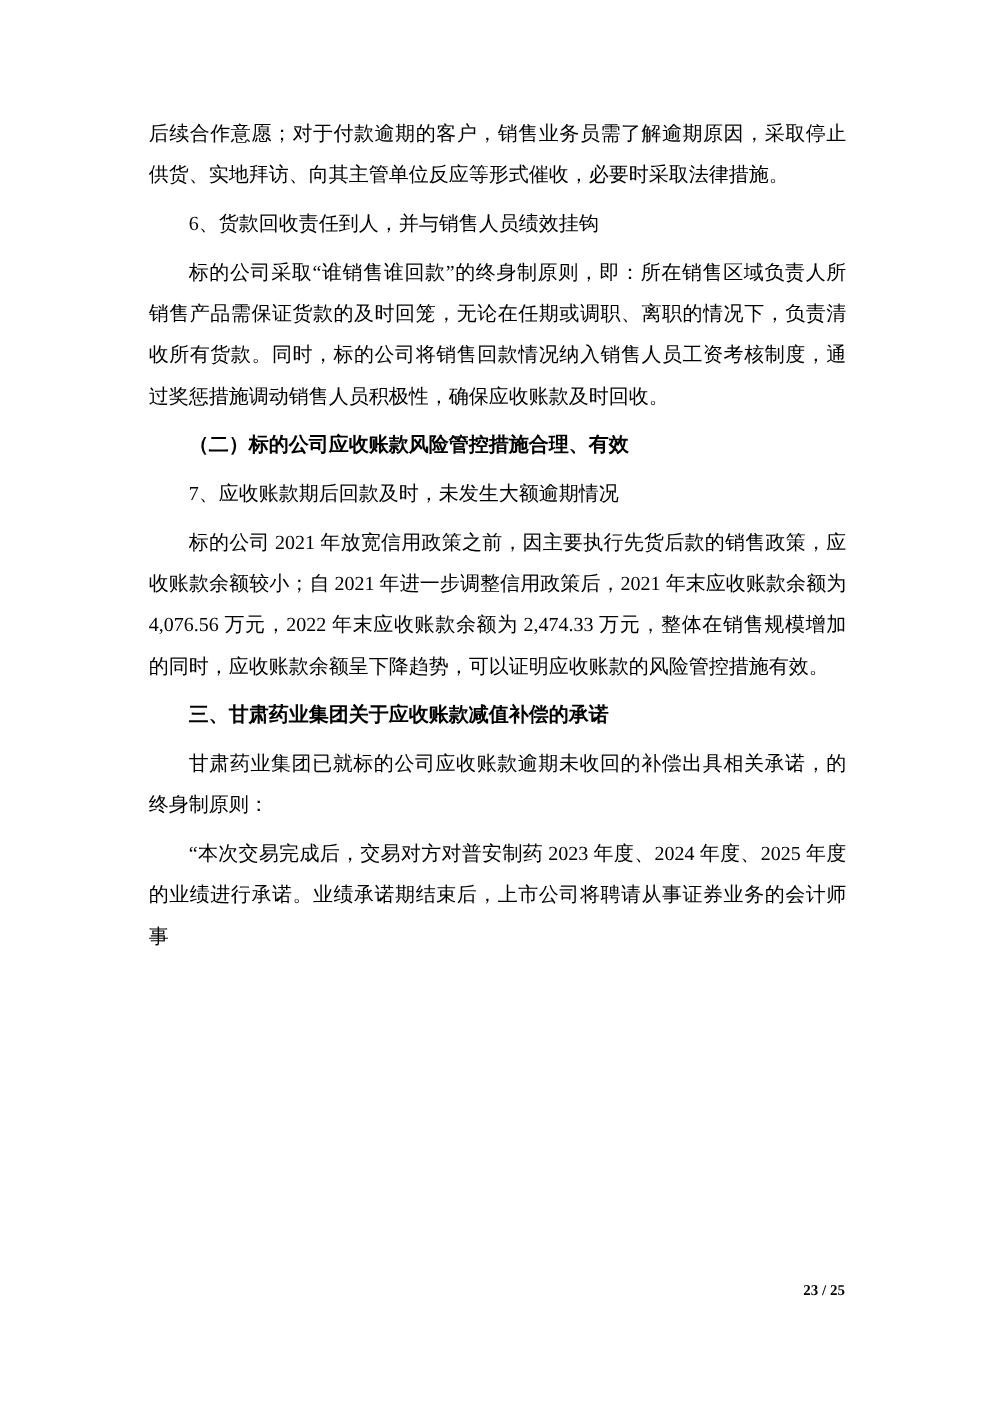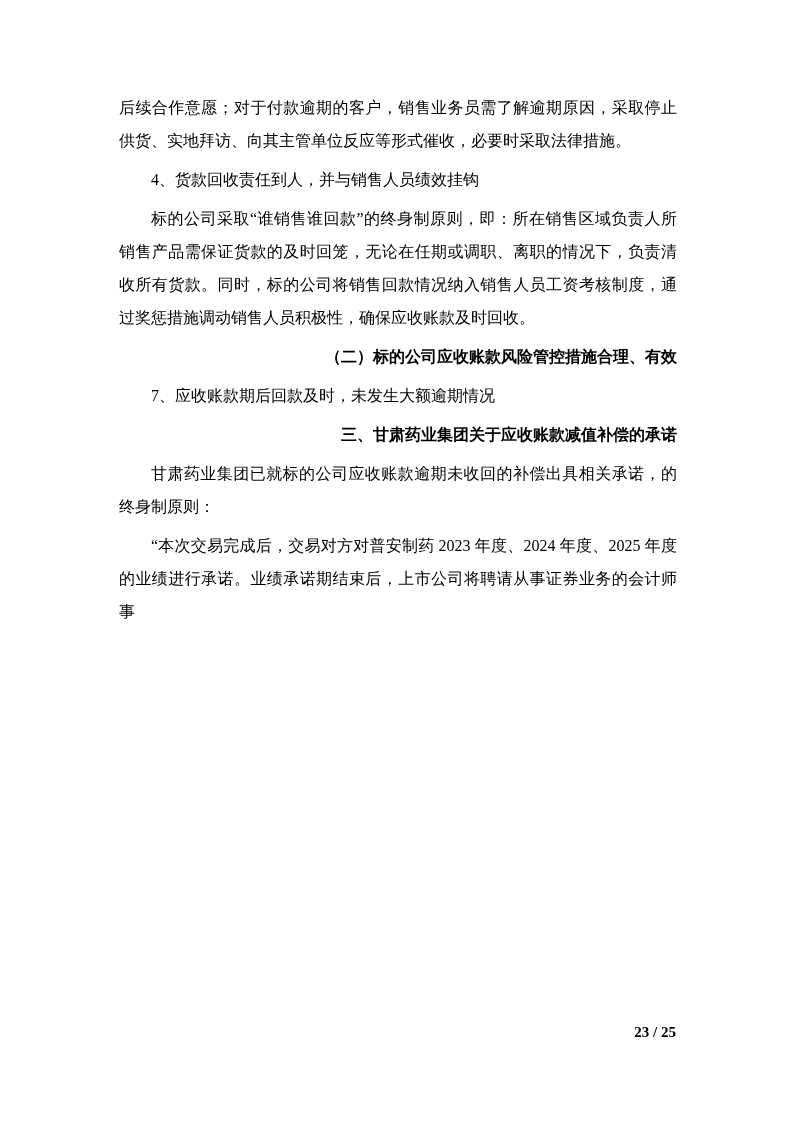--- a/index.html
+++ b/index.html
@@ -29,42 +29,43 @@
     line-height: 33px;
     text-align: justify;
     text-indent: 2em;
     word-break: break-all;
   }
   .content p.noindent {
     text-indent: 0;
   }
   .content p.heading {
     font-weight: bold;
-    text-align: right;
+    text-align: left;
   }
   .footer {
     position: absolute;
     right: 117px;
     top: 1022px;
-    font-size: 15px;
+    font-size: 12px;
     font-weight: bold;
     line-height: 20px;
     text-align: right;
   }
 </style>
 </head>
 <body>
 
 <div class="page">
   <div class="content">
     <p class="noindent">后续合作意愿；对于付款逾期的客户，销售业务员需了解逾期原因，采取停止供货、实地拜访、向其主管单位反应等形式催收，必要时采取法律措施。</p>
-    <p>4、货款回收责任到人，并与销售人员绩效挂钩</p>
+    <p>6、货款回收责任到人，并与销售人员绩效挂钩</p>
     <p>标的公司采取“谁销售谁回款”的终身制原则，即：所在销售区域负责人所销售产品需保证货款的及时回笼，无论在任期或调职、离职的情况下，负责清收所有货款。同时，标的公司将销售回款情况纳入销售人员工资考核制度，通过奖惩措施调动销售人员积极性，确保应收账款及时回收。</p>
     <p class="heading">（二）标的公司应收账款风险管控措施合理、有效</p>
     <p>7、应收账款期后回款及时，未发生大额逾期情况</p>
+    <p>标的公司 2021 年放宽信用政策之前，因主要执行先货后款的销售政策，应收账款余额较小；自 2021 年进一步调整信用政策后，2021 年末应收账款余额为 4,076.56 万元，2022 年末应收账款余额为 2,474.33 万元，整体在销售规模增加的同时，应收账款余额呈下降趋势，可以证明应收账款的风险管控措施有效。</p>
     <p class="heading">三、甘肃药业集团关于应收账款减值补偿的承诺</p>
     <p>甘肃药业集团已就标的公司应收账款逾期未收回的补偿出具相关承诺，的终身制原则：</p>
     <p>“本次交易完成后，交易对方对普安制药 2023 年度、2024 年度、2025 年度的业绩进行承诺。业绩承诺期结束后，上市公司将聘请从事证券业务的会计师事</p>
   </div>
   <div class="footer">
     <span>23 / 25</span>
   </div>
 </div>
 
 </body></html>

